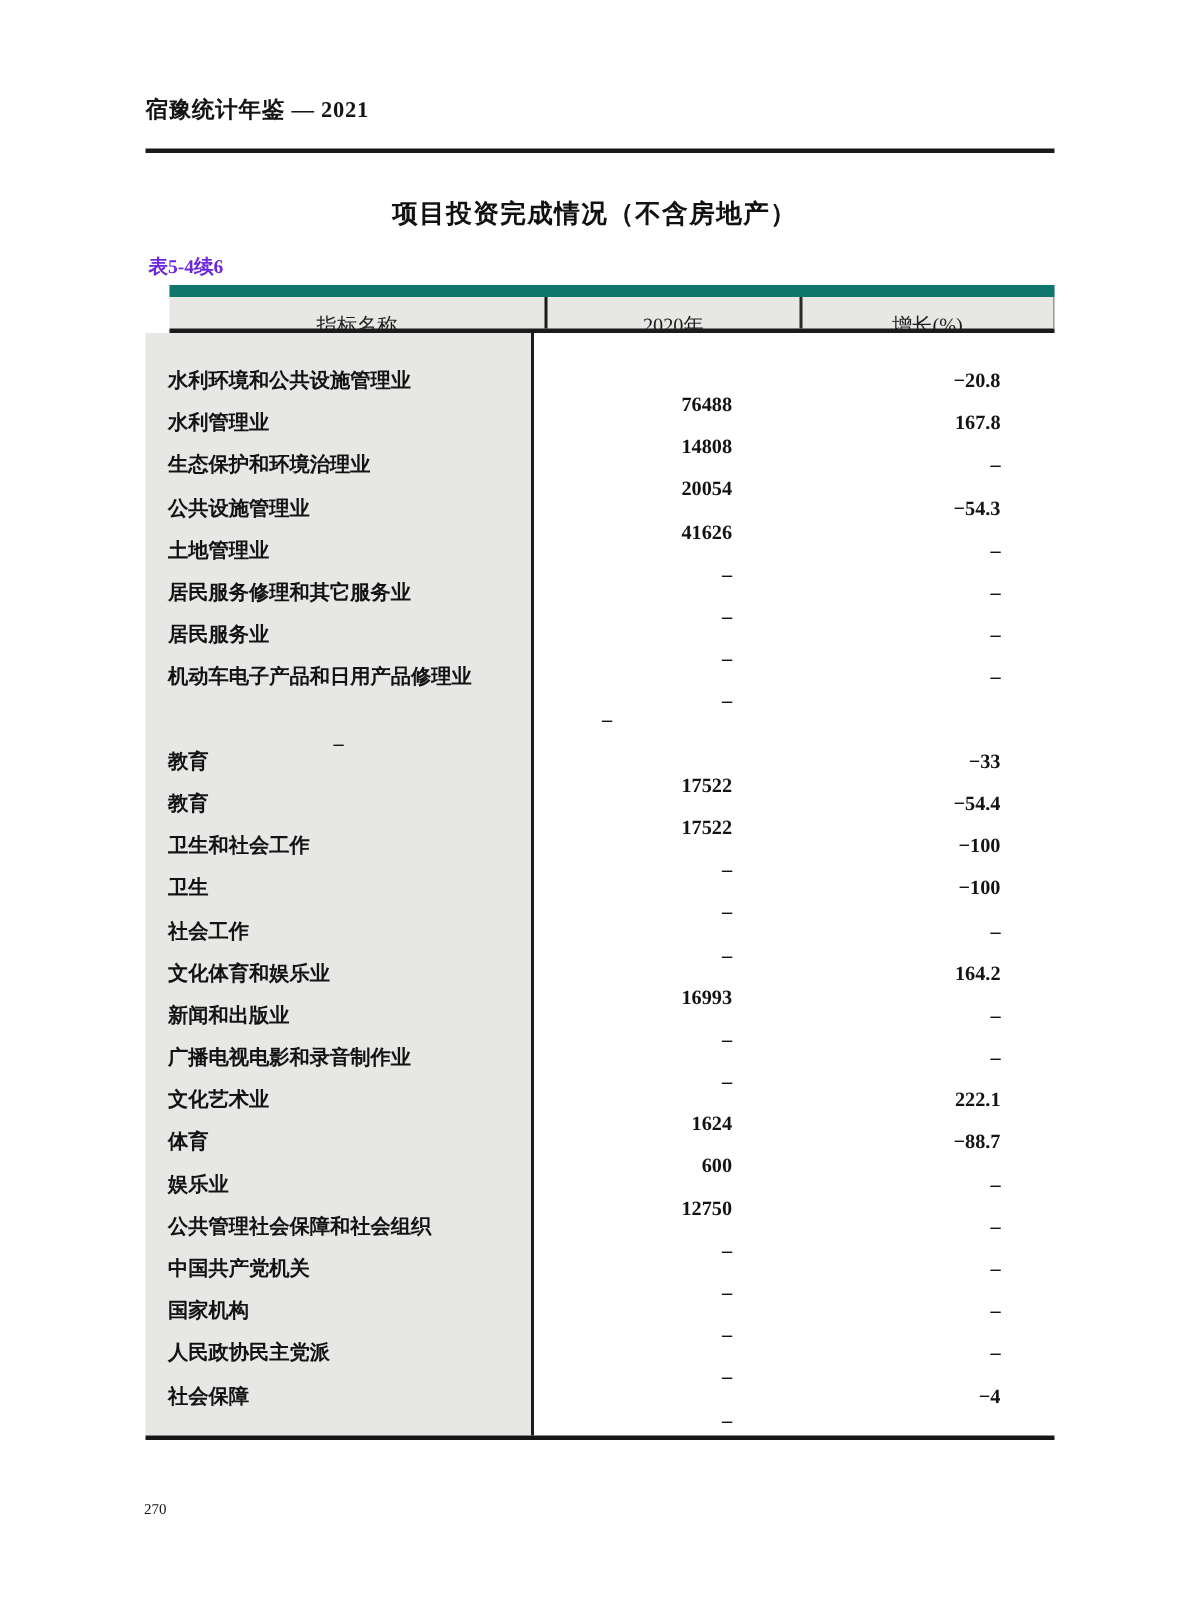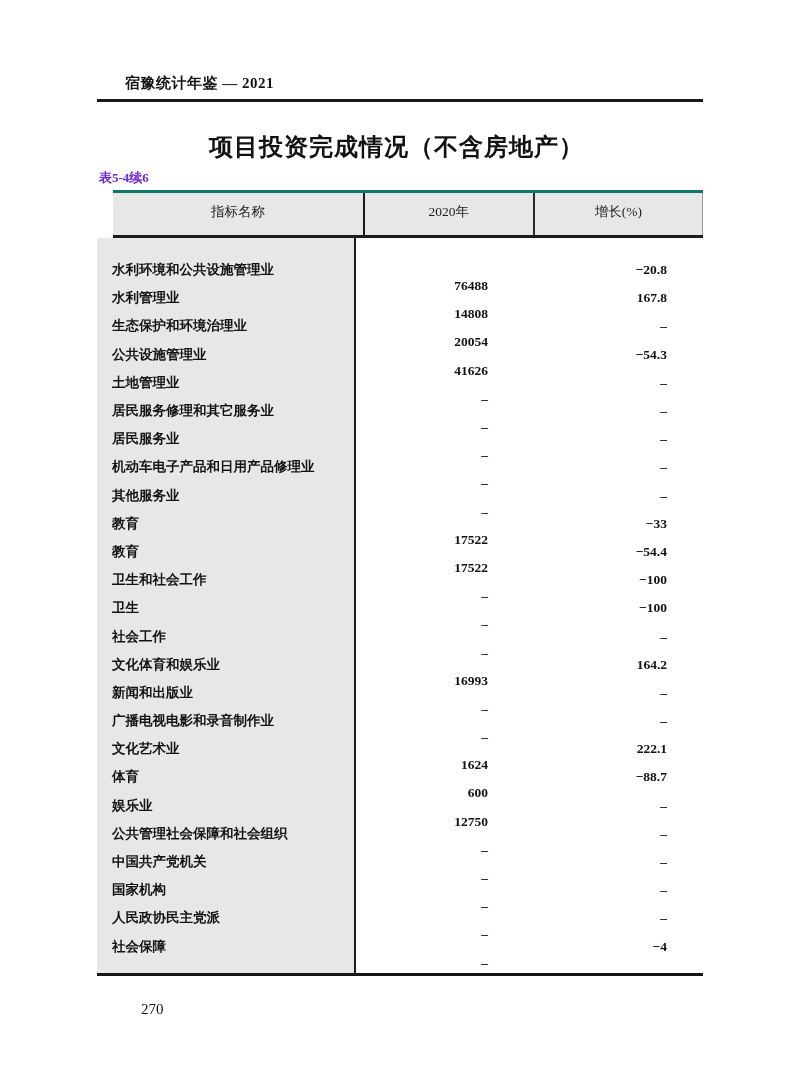--- a/index.html
+++ b/index.html
@@ -11,65 +11,64 @@
   .page {
     position: relative;
     width: 793px;
     height: 1077px;
     background: #ffffff;
     overflow: hidden;
   }
   .book-header {
     position: absolute;
     left: 97px;
-    top: 74px;
+    top: 64px;
     font-size: 15px;
     font-weight: bold;
     letter-spacing: 0.5px;
     color: #141414;
-    margin-left: 28px;
   }
   .header-rule {
     position: absolute;
     left: 97px;
     top: 99px;
     width: 606px;
     height: 3px;
     background: #1a1a1a;
   }
   .title {
     position: absolute;
     left: 0;
     right: 0;
     top: 131px;
     text-align: center;
-    font-size: 24px;
+    font-size: 17px;
     font-weight: bold;
     letter-spacing: 1px;
     color: #111111;
   }
   .table-label {
     position: absolute;
     left: 99px;
     top: 169px;
     font-size: 13px;
     font-weight: bold;
     color: #6d28d9;
   }
   .table {
     position: absolute;
     left: 97px;
     top: 190px;
     width: 606px;
   }
   .thead {
     display: flex;
-    height: 48px;
+    height: 32px;
     background: #e7e7e5;
-    border-top: 3px solid #0f766e;
+    border-top: 8px solid #0f766e;
     border-bottom: 3px solid #1b1b1b;
     margin-left: 16px;
   }
   .th {
     font-size: 13.5px;
     font-weight: normal;
     color: #1c1c1c;
     text-align: center;
     line-height: 38px;
   }
@@ -118,24 +117,23 @@
     text-align: right;
     padding-right: 36px;
     font-size: 13.5px;
     font-weight: bold;
     color: #131313;
   }
   .page-number {
     position: absolute;
     left: 96px;
     top: 1001px;
-    font-size: 15px;
+    font-size: 10px;
     font-weight: normal;
     color: #141414;
-    margin-left: 45px;
   }
 </style>
 </head>
 <body>
 
 <div class="page">
 
   <div class="book-header">
     <span>宿豫统计年鉴 — 2021</span>
   </div>
@@ -187,21 +185,20 @@
           <div class="c1 sub">居民服务业</div>
           <div class="c2">–</div>
           <div class="c3">–</div>
         </div>
         <div class="row">
           <div class="c1 sub">机动车电子产品和日用产品修理业</div>
           <div class="c2">–</div>
           <div class="c3">–</div>
         </div>
         <div class="row">
-          <div class="c1 sub">其他服务业</div>
           <div class="c2">–</div>
           <div class="c3">–</div>
         </div>
         <div class="row">
           <div class="c1">教育</div>
           <div class="c2">17522</div>
           <div class="c3">−33</div>
         </div>
         <div class="row">
           <div class="c1 sub">教育</div>

